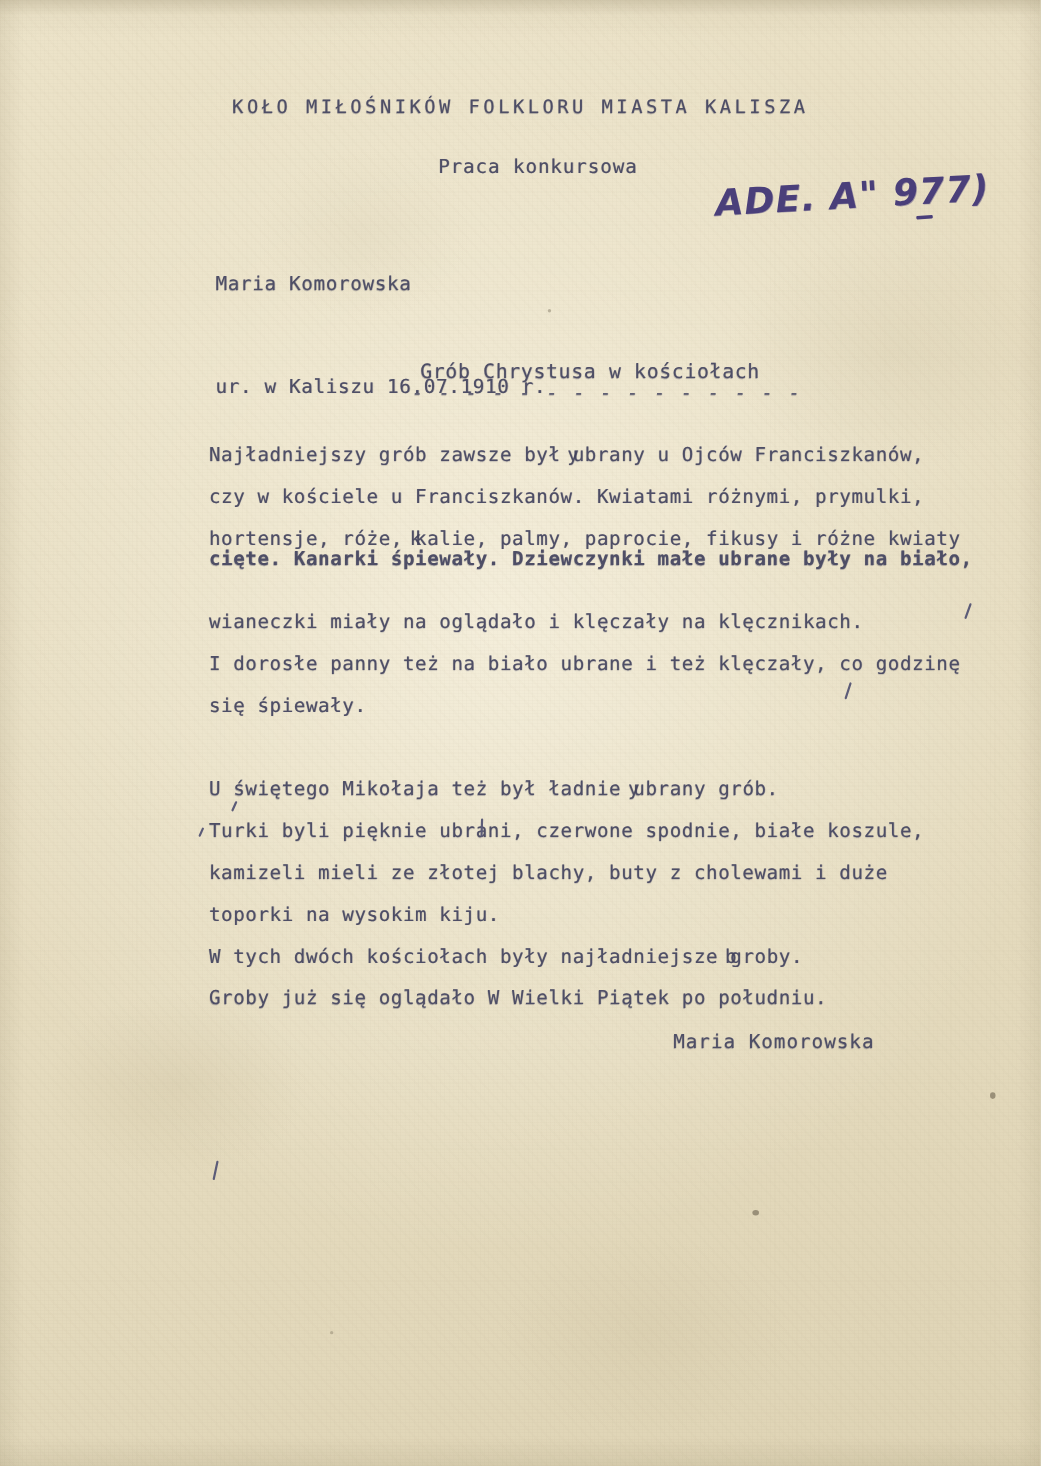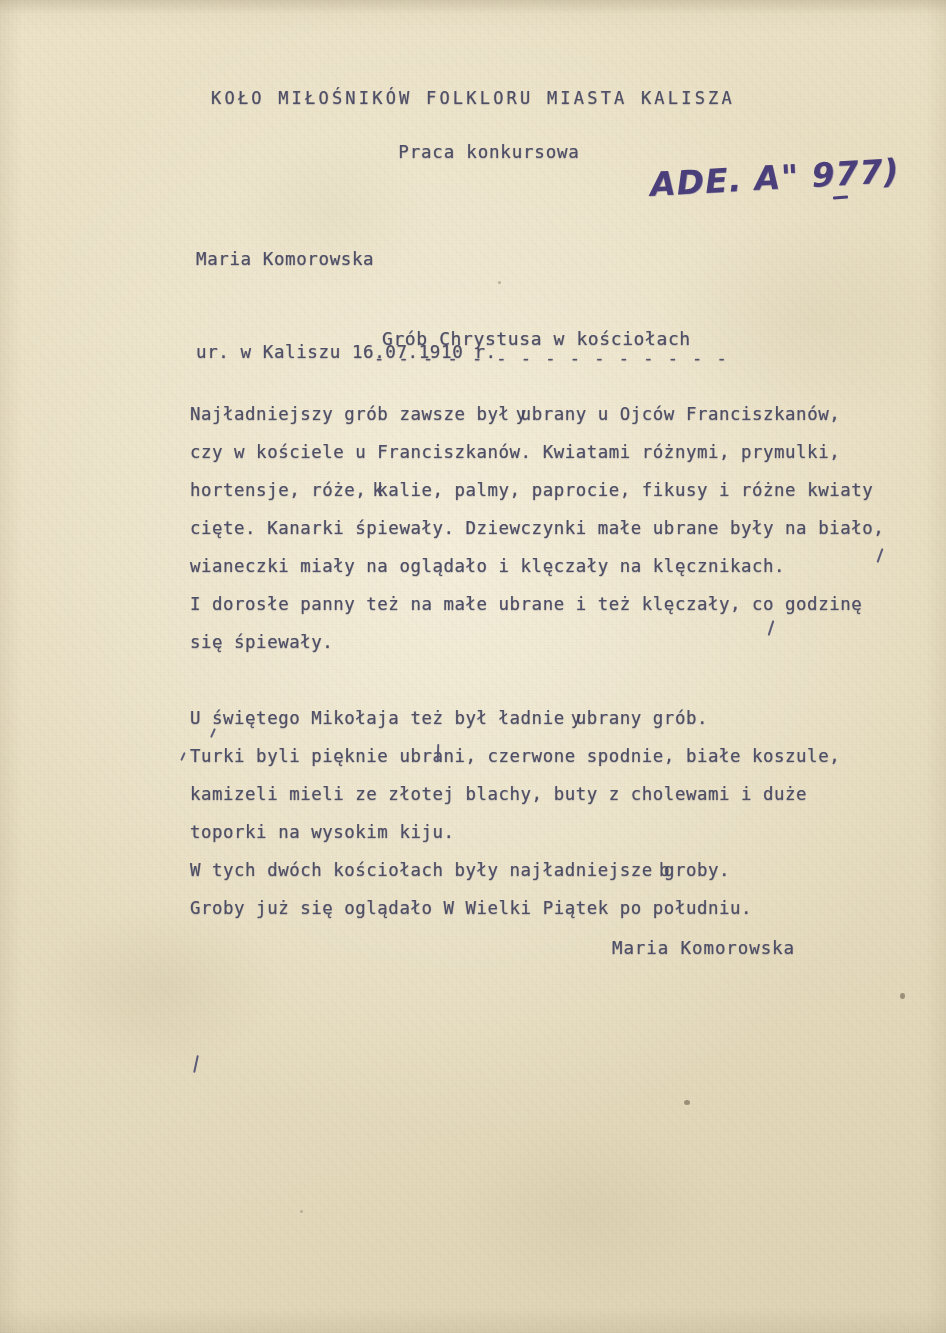--- a/index.html
+++ b/index.html
@@ -181,23 +181,23 @@
     <div>ur. w Kaliszu 16.07.1910 r.</div>
   </div>
 
   <div class="typed" id="doc-title">Grób Chrystusa w kościołach</div>
   <div class="typed" id="doc-title-rule">- - - - - - - - - - - - - - -</div>
 
   <div id="body-text">
       <div class="typed body-line" style="top: 404px;">Najładniejszy grób zawsze był <span class="overtype">ubrany<span class="ghost">y</span></span> u Ojców Franciszkanów,</div>
       <div class="typed body-line" style="top: 442px;">czy w kościele u Franciszkanów. Kwiatami różnymi, prymulki,</div>
       <div class="typed body-line" style="top: 480px;">hortensje, róże, <span class="overtype">kalie<span class="ghost">k</span></span>, palmy, paprocie, fikusy i różne kwiaty</div>
-      <div class="typed body-line" style="top: 518px;">cięte. Kanarki śpiewały. Dziewczynki małe ubrane były na biało,</div>
+      <div class="typed body-line" style="top: 499px; font-weight: bold;">cięte. Kanarki śpiewały. Dziewczynki małe ubrane były na biało,</div>
       <div class="typed body-line" style="top: 556px;">wianeczki miały na oglądało i klęczały na klęcznikach.</div>
-      <div class="typed body-line" style="top: 594px;">I dorosłe panny też na małe ubrane i też klęczały, co godzinę</div>
+      <div class="typed body-line" style="top: 594px;">I dorosłe panny też na biało ubrane i też klęczały, co godzinę</div>
       <div class="typed body-line" style="top: 632px;">się śpiewały.</div>
       <div class="typed body-line" style="top: 708px; text-align: right;">U świętego Mikołaja też był ładnie <span class="overtype">ubrany<span class="ghost">y</span></span> grób.</div>
       <div class="typed body-line" style="top: 746px;">Turki byli pięknie ubrani, czerwone spodnie, białe koszule,</div>
       <div class="typed body-line" style="top: 784px;">kamizeli mieli ze złotej blachy, buty z cholewami i duże</div>
       <div class="typed body-line" style="top: 822px;">toporki na wysokim kiju.</div>
       <div class="typed body-line" style="top: 860px;">W tych dwóch kościołach były najładniejsze <span class="overtype">groby<span class="ghost">b</span></span>.</div>
       <div class="typed body-line" style="top: 898px;">Groby już się oglądało W Wielki Piątek po południu.</div>
     </div>
 
   <div class="typed" id="signature">Maria Komorowska</div>

